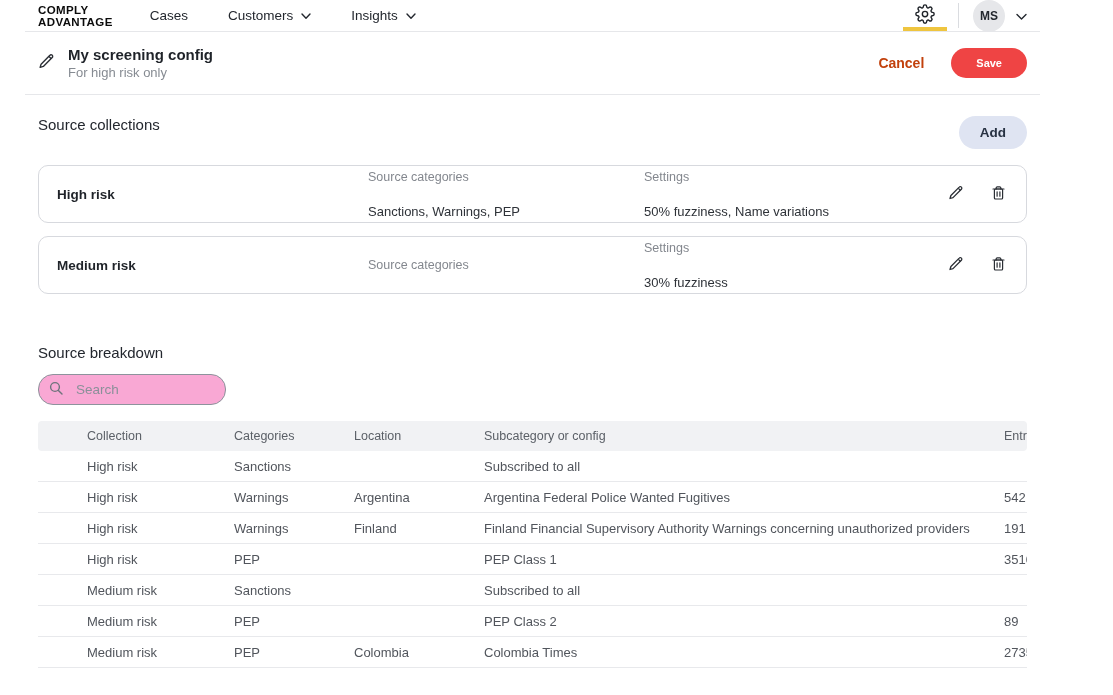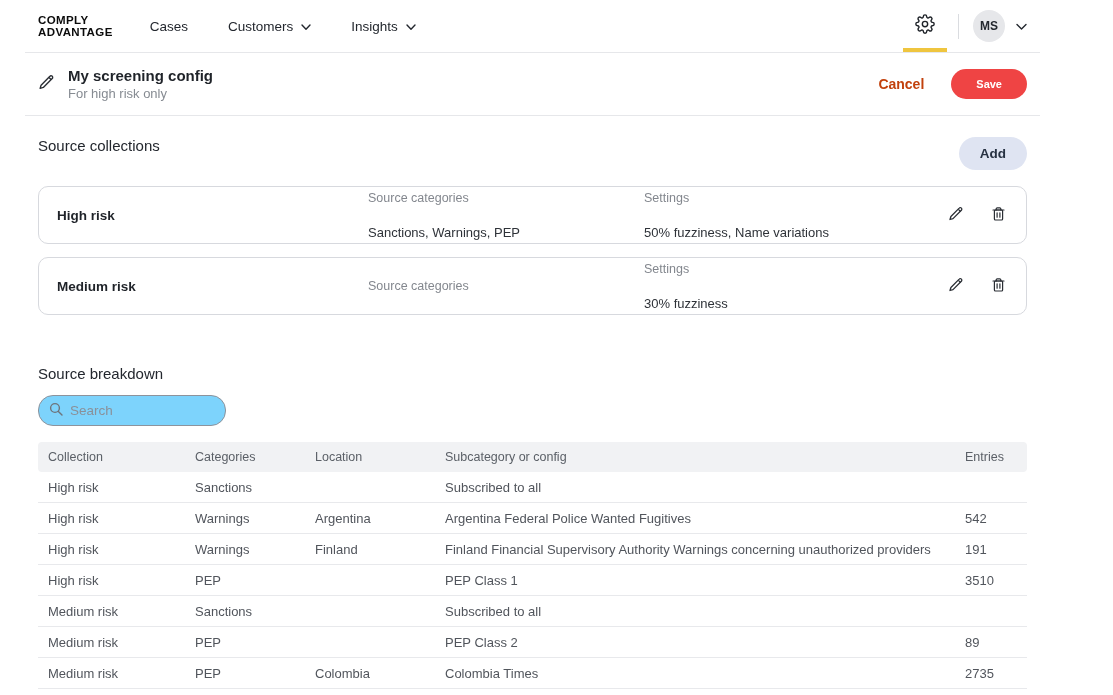--- a/index.html
+++ b/index.html
@@ -1,21 +1,21 @@
 <!DOCTYPE html>
 <html><head>
 <meta charset="utf-8">
 <style>
   * { margin:0; padding:0; box-sizing:border-box; }
   html,body { width:1113px; height:695px; background:#ffffff; overflow:hidden;
     font-family:"Liberation Sans", sans-serif; color:#1f2329; }
   .app { width:1015px; margin-left:25px; }
 
   
-  .nav { height:53px; border-bottom:1px solid #e6e7ea; display:flex; align-items:center; }
+  .nav { height:32px; border-bottom:1px solid #e6e7ea; display:flex; align-items:center; }
   .logo { margin-left:13px; font-weight:bold; font-size:11.5px; line-height:12px;
     letter-spacing:.4px; color:#0b0b0b; cursor:default; }
   .nav-items { display:flex; align-items:center; margin-left:37px; gap:40px; }
   .nav-item { display:flex; align-items:center; gap:8px; font-size:13.5px; color:#23272e;
     font-weight:500; cursor:pointer; }
   .nav-right { margin-left:auto; display:flex; align-items:center; height:100%; }
   .gear-wrap { position:relative; width:46px; height:100%; display:flex; align-items:center;
     justify-content:center; cursor:pointer; }
   .gear-wrap::after { content:""; position:absolute; left:1px; right:1px; bottom:0; height:4px;
     background:#efc53f; }
@@ -52,35 +52,35 @@
   .fg2 { flex:1; }
   .flabel { font-size:12.5px; color:#83878e; }
   .fvalue { font-size:13px; color:#2e3238; }
   .card-actions { display:flex; align-items:center; gap:27px; }
   .icon-btn { background:none; border:none; padding:0; display:flex; align-items:center;
     cursor:pointer; }
 
   
   .sb-title { margin-top:50px; }
   .search-box { margin-top:13px; width:188px; height:31px; border:1px solid #8d939c;
-    border-radius:15px; display:flex; align-items:center; padding:0 10px; gap:7px;
-    background:#7dd3fc; }
+    border-radius:15px; display:flex; align-items:center; padding:0 10px; gap:13px;
+    background:#f9a8d4; }
   .search-box input { border:none; outline:none; width:100%; font-family:inherit;
     font-size:13.5px; color:#33373d; background:transparent; }
   .search-box input::placeholder { color:#8a9099; }
 
   
   .table { margin-top:16px; }
   .trow { display:flex; align-items:center; }
   .thead { background:#f1f2f4; border-radius:4px; height:30px; }
   .thead .cell { font-size:12.5px; color:#5b6067; }
   .tbody-row { height:31px; border-bottom:1px solid #e8e9ec; }
   .tbody-row .cell { font-size:13px; color:#51555c; }
   .cell { padding-left:10px; white-space:nowrap; overflow:hidden; }
-  .c1 { width:147px; } .c2 { width:120px; } .c3 { width:130px; } .c4 { width:520px; }
+  .c1 { width:147px;margin-left:39px; } .c2 { width:120px; } .c3 { width:130px; } .c4 { width:520px; }
   .c5 { flex:1; }
 </style>
 </head>
 <body>
 
 <div class="app">
 
   <div class="nav">
     <div class="logo">
       <div>COMPLY</div>

